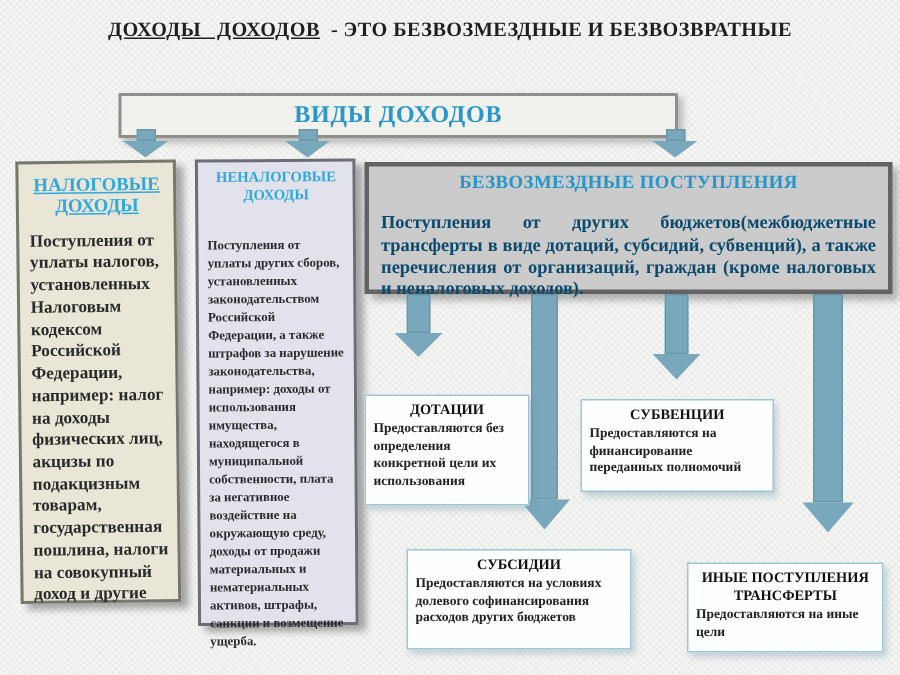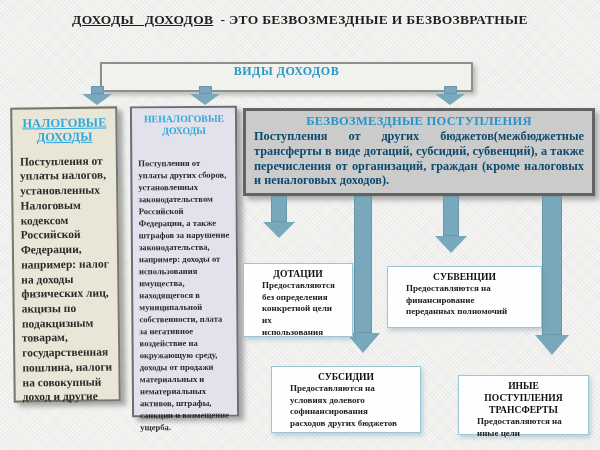--- a/index.html
+++ b/index.html
@@ -9,54 +9,54 @@
     background-color:#f5f5f2;
     background-image:
       repeating-linear-gradient(45deg, rgba(185,190,200,.14) 0 1px, transparent 1px 3px),
       repeating-linear-gradient(-45deg, rgba(185,190,200,.10) 0 1px, transparent 1px 3px);
   }
   
   .title{position:absolute;top:11px;left:0;width:100%;text-align:center;
     color:#1f1f1f;font-size:13.5px;line-height:1.35;letter-spacing:.3px;font-weight:bold;}
   .title .t-term{text-decoration:underline;word-spacing:7px;}
   
-  .types-box{position:absolute;left:100px;top:62px;width:369px;height:26px;
+  .types-box{position:absolute;left:79px;top:62px;width:369px;height:26px;
     background:#f1f1ee;border:2px solid #8e8e8a;border-radius:1px;
     box-shadow:3px 3px 4px rgba(90,90,90,.35);
-    display:flex;justify-content:center;
-    color:#2b96c8;font-weight:bold;font-size:12px;letter-spacing:.5px;}
+    display:flex;align-items:center;justify-content:center;
+    color:#2b96c8;font-weight:bold;font-size:16px;letter-spacing:.5px;}
   
   .arr{position:absolute;display:flex;flex-direction:column;align-items:center;z-index:1;}
   .arr .stem{background:#79a7bb;box-shadow:inset 0 0 0 1px rgba(80,120,140,.35);}
   .arr .head{width:0;height:0;border-left:15px solid transparent;border-right:15px solid transparent;border-top:11px solid #79a7bb;}
   
   .col{position:absolute;box-sizing:border-box;}
   .col-tax{left:12px;top:107px;width:107px;height:295px;background:#eae6d7;
     border:2px solid #77776d;box-shadow:5px 4px 5px rgba(70,70,70,.45);
     transform:rotate(-.7deg);padding:7px 6px 4px 7px;}
   .col-tax .col-title{color:#2fa9dc;font-weight:bold;font-size:12.5px;text-align:center;line-height:1.15;margin-bottom:9px;text-decoration:underline;}
   .col-tax .col-body{color:#2a2a2a;font-size:11.5px;line-height:1.28;font-weight:bold;}
   .col-nontax{left:131px;top:106px;width:107px;height:311px;background:#e2e2ec;
     border:2px solid #6d6d76;box-shadow:5px 4px 5px rgba(70,70,70,.45);
     transform:rotate(-.4deg);padding:5px 5px 3px 6px;}
   .col-nontax .col-title{color:#2fa9dc;font-weight:bold;font-size:9.8px;text-align:center;line-height:1.2;margin-bottom:20px;}
   .col-nontax .col-body{color:#2a2a2a;font-size:8.6px;line-height:1.4;font-weight:bold;}
   .box-gratuitous{left:243px;top:108px;width:352px;height:88px;background:#cbcbcb;
     border:3px solid #636363;box-shadow:4px 4px 5px rgba(70,70,70,.4);
     padding:3px 8px 4px 8px;box-sizing:border-box;position:absolute;}
-  .box-gratuitous .col-title{color:#2795c9;font-weight:bold;font-size:12.5px;text-align:center;margin-bottom:0;letter-spacing:.3px;}
+  .box-gratuitous .col-title{color:#2795c9;font-weight:bold;font-size:12.5px;text-align:center;margin-bottom:12px;letter-spacing:.3px;}
   .box-gratuitous .col-body{color:#0c4a6e;font-size:12.3px;line-height:1.2;font-weight:bold;text-align:justify;}
   
   .tbox{position:absolute;background:#fdfeff;border:1px solid #9cc6d8;
     box-shadow:2px 3px 4px rgba(110,150,170,.35);
-    box-sizing:border-box;padding:4px 18px;z-index:2;}
+    box-sizing:border-box;padding:4px 5px;z-index:2;}
   .tbox .tbox-title{font-weight:bold;font-size:9.6px;color:#111;text-align:center;line-height:1.25;}
   .tbox .tbox-body{font-size:9px;color:#222;line-height:1.3;font-weight:bold;}
   .tbox-dotacii{left:243px;top:263px;width:110px;height:74px;}
-  .tbox-subvencii{left:387px;top:266px;width:155px;height:62px;}
+  .tbox-subvencii{left:387px;top:266px;width:129px;height:62px;}
   .tbox-subsidii{left:271px;top:366px;width:150px;height:67px;}
   .tbox-inye{left:458px;top:375px;width:131px;height:60px;}
   .tbox-inye .tbox-body{text-align:left;}
 </style>
 </head>
 <body>
 
 <div class="stage">
 
   <div class="title">

